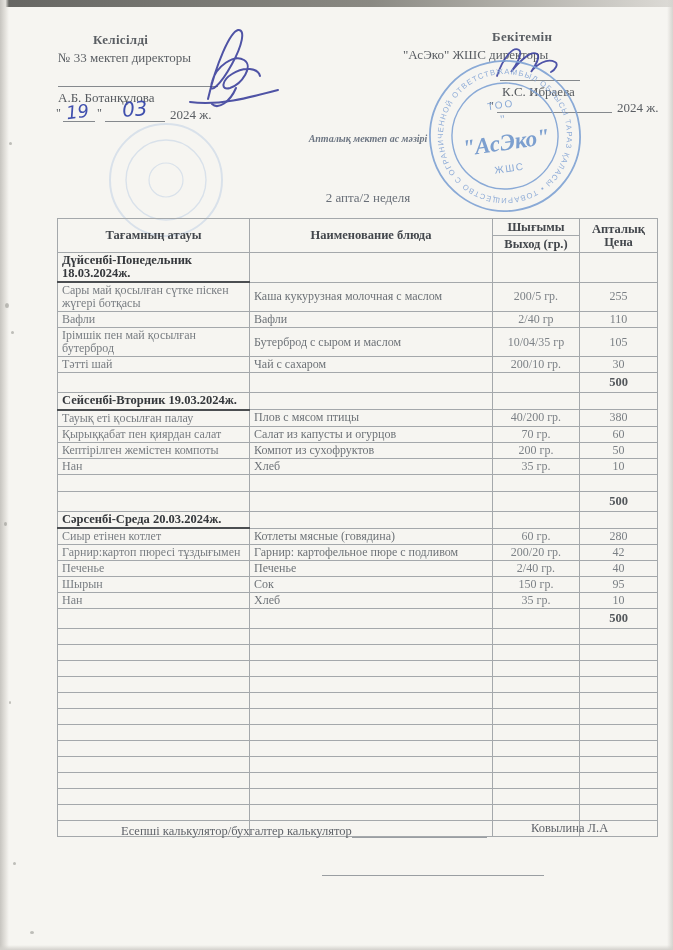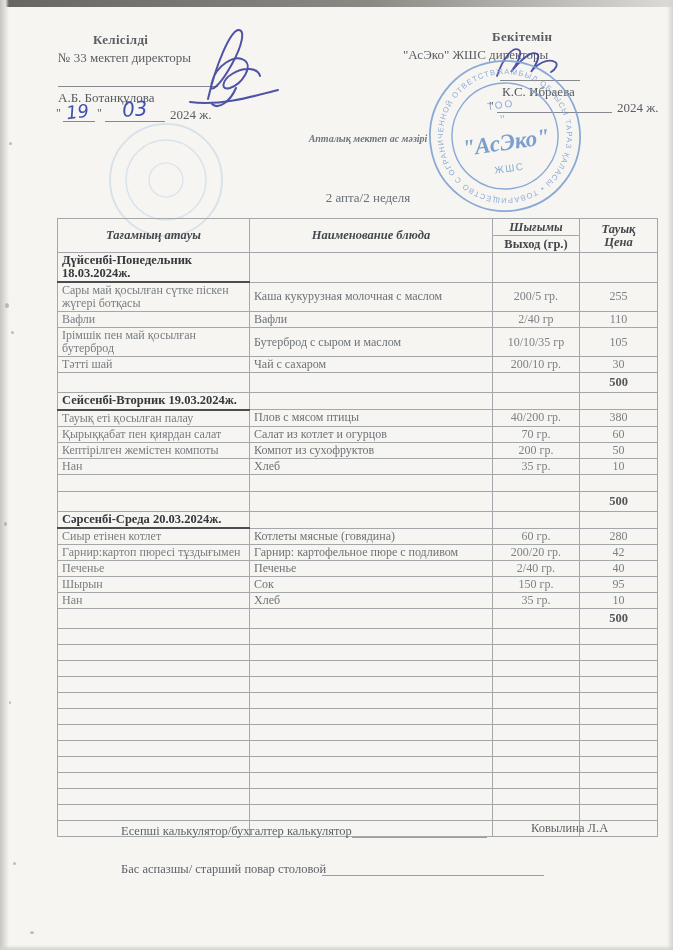--- a/index.html
+++ b/index.html
@@ -140,26 +140,26 @@
 
   <div class="abs" style="left:57px;top:218px;">
     <table class="menu">
       <colgroup>
         <col style="width:192px">
           <col style="width:243px">
           <col style="width:87px">
           <col style="width:78px">
       </colgroup>
       <thead>
-        <tr style="height:17px;font-style:italic;">
+        <tr style="height:17px;">
           <th class="h" rowspan="2">Тағамның атауы</th>
           <th class="h" rowspan="2">Наименование блюда</th>
           <th class="h">Шығымы</th>
           <th class="h" rowspan="2">
-            <span style="display:block;">Тауық</span>
+            <span style="display:block;">Апталық</span>
             <span style="display:block;">Цена</span>
           </th>
         </tr>
         <tr style="height:17px;">
           <th class="h">Выход (гр.)</th>
         </tr>
       </thead>
       <tbody id="menu-body">
           <tr class="sec">
             <td class="seclabel">Дүйсенбі-Понедельник 18.03.2024ж.</td>
@@ -175,21 +175,21 @@
           </tr>
           <tr class="dish">
             <td class="kz">Вафли</td>
             <td class="ru">Вафли</td>
             <td class="out">2/40 гр</td>
             <td class="price">110</td>
           </tr>
           <tr class="dish">
             <td class="kz">Ірімшік пен май қосылған бутерброд</td>
             <td class="ru">Бутерброд с сыром и маслом</td>
-            <td class="out">10/10/35 гр</td>
+            <td class="out">10/04/35 гр</td>
             <td class="price">105</td>
           </tr>
           <tr class="dish">
             <td class="kz">Тәтті шай</td>
             <td class="ru">Чай с сахаром</td>
             <td class="out">200/10 гр.</td>
             <td class="price">30</td>
           </tr>
           <tr class="total">
             <td></td>
@@ -204,21 +204,21 @@
             <td></td>
           </tr>
           <tr class="dish">
             <td class="kz">Тауық еті қосылған палау</td>
             <td class="ru">Плов с мясом птицы</td>
             <td class="out">40/200 гр.</td>
             <td class="price">380</td>
           </tr>
           <tr class="dish">
             <td class="kz">Қырыққабат пен қиярдан салат</td>
-            <td class="ru">Салат из котлет и огурцов</td>
+            <td class="ru">Салат из капусты и огурцов</td>
             <td class="out">70 гр.</td>
             <td class="price">60</td>
           </tr>
           <tr class="dish">
             <td class="kz">Кептірілген жемістен компоты</td>
             <td class="ru">Компот из сухофруктов</td>
             <td class="out">200 гр.</td>
             <td class="price">50</td>
           </tr>
           <tr class="dish">
@@ -359,16 +359,15 @@
             <td></td>
             <td></td>
           </tr>
         </tbody>
     </table>
   </div>
 
   <div class="abs foot" style="left:85px;top:824px;">Есепші калькулятор/бухгалтер калькулятор</div>
   <div class="hline" style="left:352px;top:837px;width:135px;border-bottom-color:#9a9ea2;"></div>
   <div class="abs foot" style="left:495px;top:821px;">Ковылина Л.А</div>
-  <div class="abs foot" style="left:85px;top:862px;">Бас аспазшы/ старший повар столовой</div>
   <div class="hline" style="left:322px;top:875px;width:222px;border-bottom-color:#9a9ea2;"></div>
 
 </div>
 
 </body></html>

